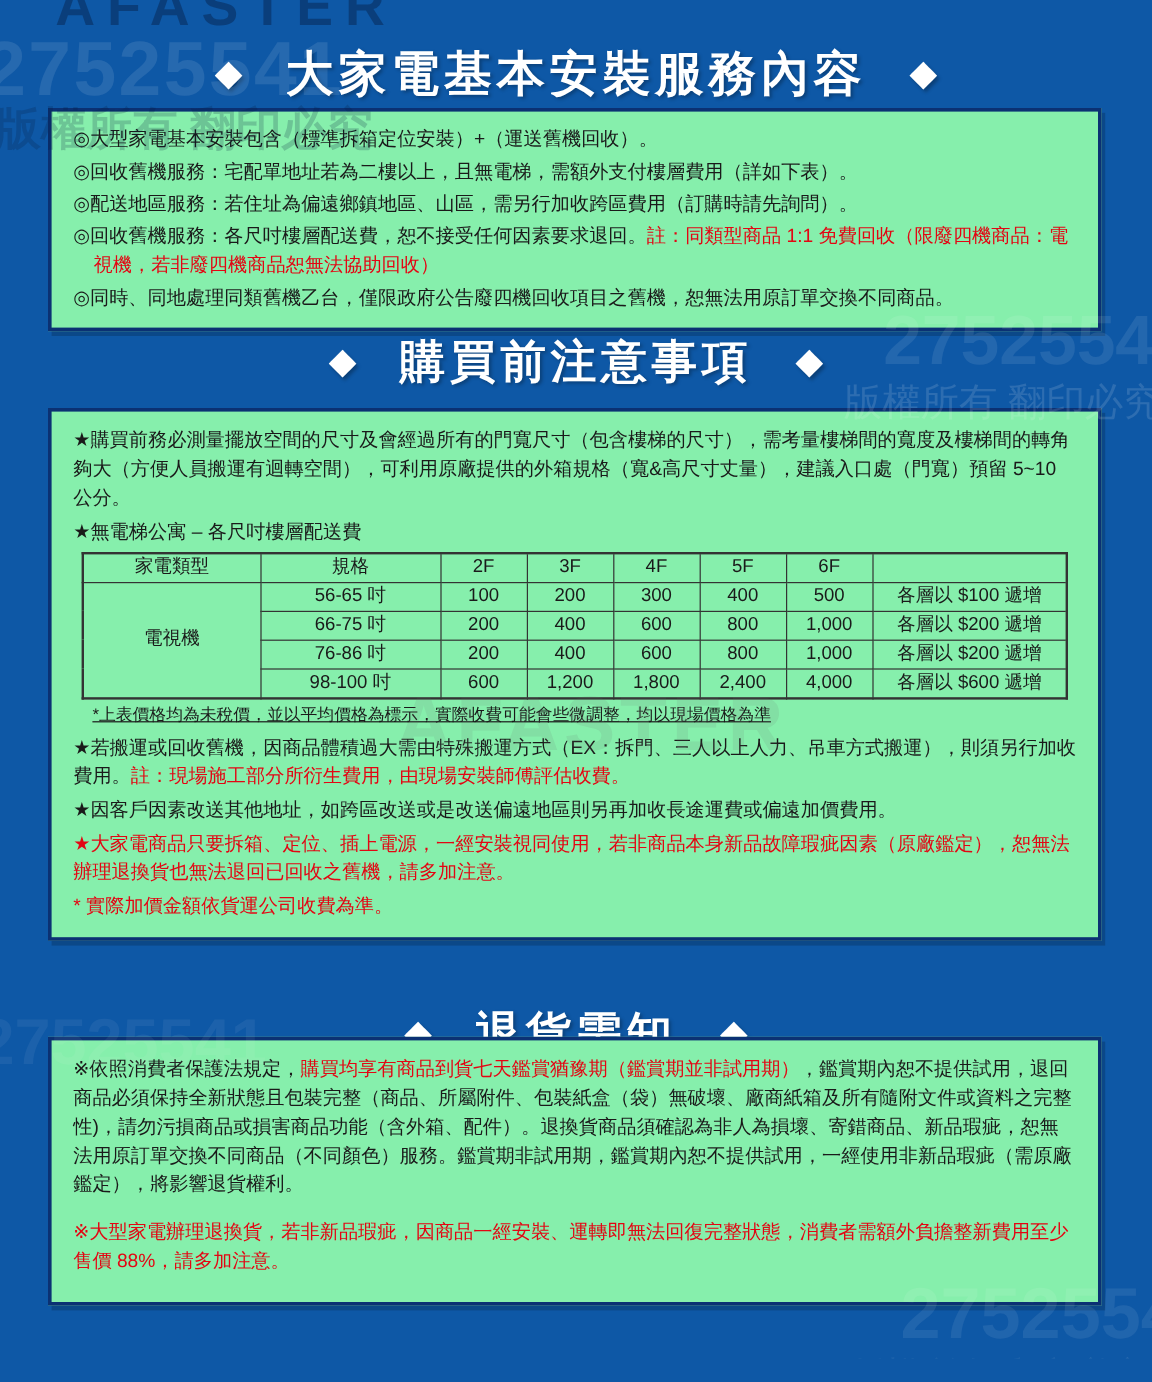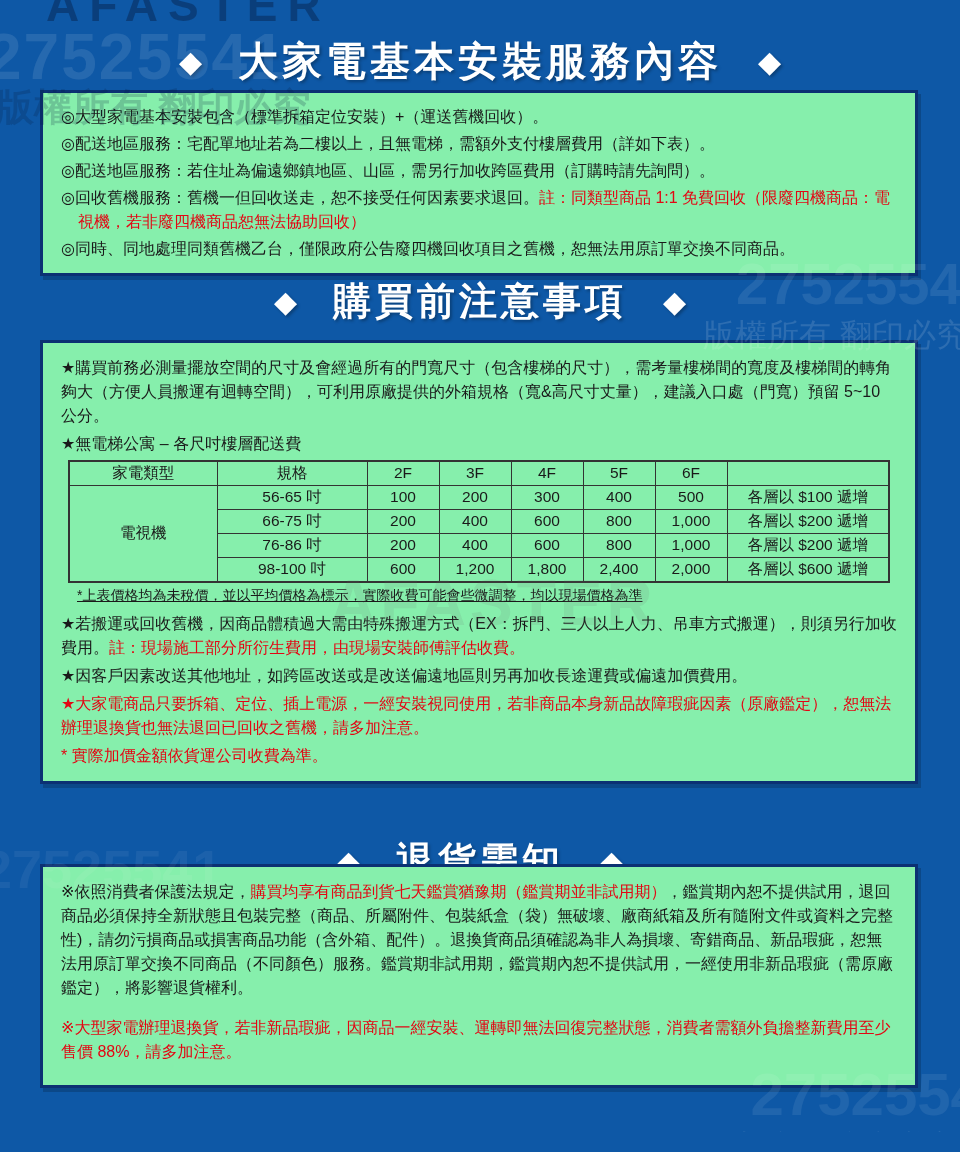--- a/index.html
+++ b/index.html
@@ -91,23 +91,23 @@
   <div class="wm wm-copy-br">版權所有 翻印必究</div>
 
   <div class="heading h1">
     <span class="dia">◆</span>
     <span class="title">大家電基本安裝服務內容</span>
     <span class="dia">◆</span>
   </div>
 
   <div class="box box1">
     <div class="bullet"><span>◎大型家電基本安裝包含（標準拆箱定位安裝）+（運送舊機回收）。</span></div>
-    <div class="bullet"><span>◎配送地區服務：宅配單地址若為二樓以上，且無電梯，需額外支付樓層費用（詳如下表）。</span></div>
+    <div class="bullet"><span>◎回收舊機服務：宅配單地址若為二樓以上，且無電梯，需額外支付樓層費用（詳如下表）。</span></div>
     <div class="bullet"><span>◎配送地區服務：若住址為偏遠鄉鎮地區、山區，需另行加收跨區費用（訂購時請先詢問）。</span></div>
-    <div class="bullet"><span>◎回收舊機服務：舊機一但回收送走，恕不接受任何因素要求退回。</span><span class="red">註：同類型商品 1:1 免費回收（限廢四機商品：電視機，若非廢四機商品恕無法協助回收）</span></div>
+    <div class="bullet"><span>◎回收舊機服務：各尺吋樓層配送費，恕不接受任何因素要求退回。</span><span class="red">註：同類型商品 1:1 免費回收（限廢四機商品：電視機，若非廢四機商品恕無法協助回收）</span></div>
     <div class="bullet"><span>◎同時、同地處理同類舊機乙台，僅限政府公告廢四機回收項目之舊機，恕無法用原訂單交換不同商品。</span></div>
   </div>
 
   <div class="heading h2">
     <span class="dia">◆</span>
     <span class="title">購買前注意事項</span>
     <span class="dia">◆</span>
   </div>
 
   <div class="box box2">
@@ -163,21 +163,21 @@
         <td>800</td>
         <td>1,000</td>
         <td>各層以 $200 遞增</td>
       </tr>
       <tr>
         <td>98-100 吋</td>
         <td>600</td>
         <td>1,200</td>
         <td>1,800</td>
         <td>2,400</td>
-        <td>2,000</td>
+        <td>4,000</td>
         <td>各層以 $600 遞增</td>
       </tr>
     </tbody>
       </table>
     <div class="footnote">*上表價格均為未稅價，並以平均價格為標示，實際收費可能會些微調整，均以現場價格為準</div>
 
     <div class="para"><span>★若搬運或回收舊機，因商品體積過大需由特殊搬運方式（EX：拆門、三人以上人力、吊車方式搬運），則須另行加收費用。</span><span class="red">註：現場施工部分所衍生費用，由現場安裝師傅評估收費。</span></div>
     <div class="para">★因客戶因素改送其他地址，如跨區改送或是改送偏遠地區則另再加收長途運費或偏遠加價費用。</div>
     <div class="para red">★大家電商品只要拆箱、定位、插上電源，一經安裝視同使用，若非商品本身新品故障瑕疵因素（原廠鑑定），恕無法辦理退換貨也無法退回已回收之舊機，請多加注意。</div>
     <div class="para red">* 實際加價金額依貨運公司收費為準。</div>

